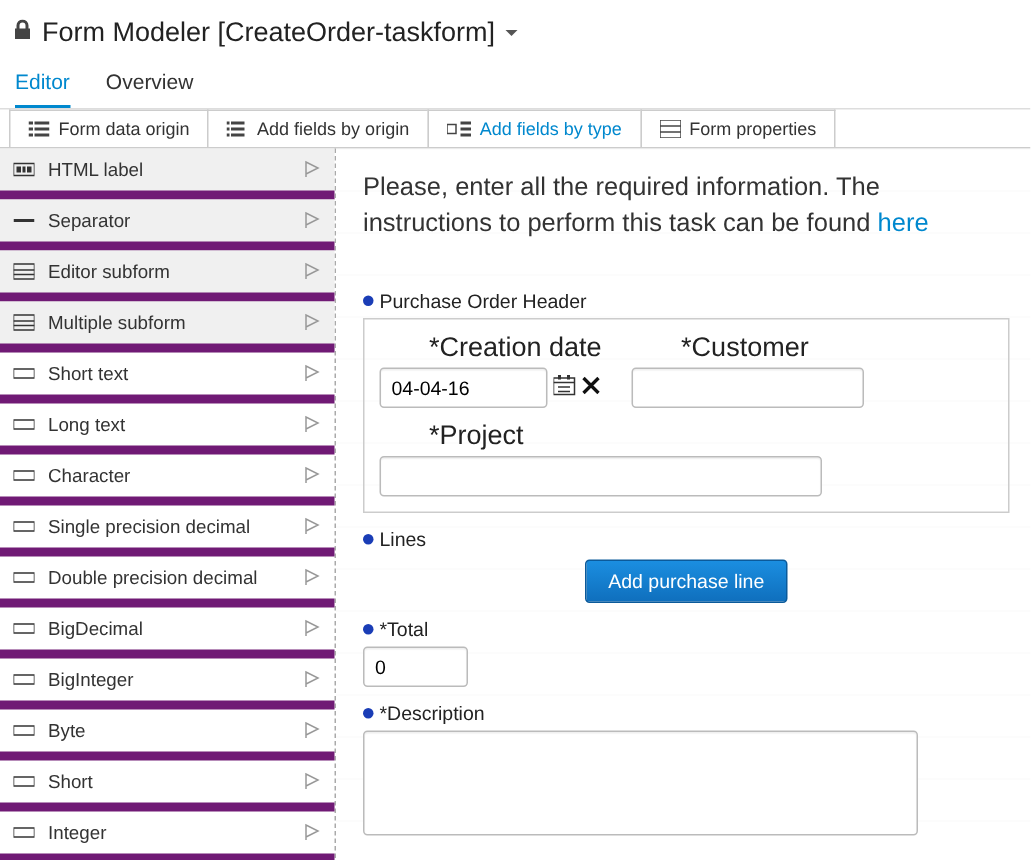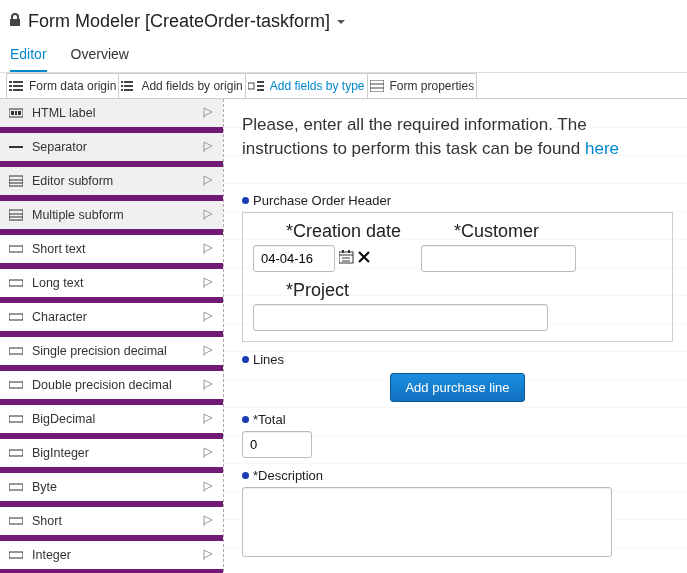--- a/index.html
+++ b/index.html
@@ -5,40 +5,40 @@
   * { box-sizing:border-box; margin:0; padding:0; }
   body { font-family:"Helvetica Neue",Arial,sans-serif; font-size:13px; color:#333; background:#fff; width:687px; }
   .titlebar { display:flex; align-items:center; padding:11px 10px 4px 8px; }
   .titlebar svg { margin-right:6px; }
   .page-title { font-size:18px; font-weight:400; color:#222; }
   .dropdown-chev { margin-left:6px; display:inline-flex; }
   .tabs { display:flex; border-bottom:1px solid #ddd; padding:0 10px; gap:24px; }
   .tab { padding:10px 0 8px 0; font-size:14px; cursor:pointer; color:#333; border-bottom:2px solid transparent; }
   .tab.active { color:#0088ce; border-bottom:2px solid #0088ce; }
   .toolbar { display:flex; border-bottom:1px solid #ccc; padding:0 6px; }
-  .tool-btn { display:flex; align-items:center; gap:6px; border:1px solid #ccc; border-bottom:none; padding:5px 2px; font-size:12px; background:#fff; cursor:pointer; margin-right:-1px; }
+  .tool-btn { display:flex; align-items:center; gap:6px; border:1px solid #ccc; border-bottom:none; padding:5px 12px; font-size:12px; background:#fff; cursor:pointer; margin-right:-1px; }
   .tool-btn.active span.lbl { color:#0088ce; }
   .tool-btn svg { flex-shrink:0; }
   .workspace { display:flex; }
   .palette { width:224px; border-right:1px dashed #aaa; }
   .pal-item { display:flex; align-items:center; justify-content:space-between; padding:6px 8px; border-bottom:6px solid #701a75; font-size:12.5px; cursor:grab; }
   .pal-item .left { display:flex; align-items:center; gap:8px; }
   .pal-item.shaded { background:#f0f0f0; }
   .pal-icon { width:16px; height:16px; display:inline-flex; align-items:center; justify-content:center; }
   .canvas { flex:1; padding:14px 14px 14px 18px; background-image:linear-gradient(#f8f8f8 1px,transparent 1px); background-size:100% 28px; background-position:0 0; }
   .instructions { font-size:17px; color:#333; line-height:1.4; margin-bottom:32px; }
   .instructions a { color:#0088ce; cursor:pointer; }
   .fieldset-lead { display:flex; align-items:center; gap:4px; font-size:13px; color:#222; margin-bottom:4px; }
   .bullet { width:7px; height:7px; background:#1a3db6; border-radius:50%; display:inline-block; }
   .inner-box { border:1px solid #ccc; padding:8px 10px 10px 10px; margin-bottom:10px; }
   .row { display:flex; gap:20px; margin-bottom:8px; }
   .col { display:flex; flex-direction:column; gap:3px; }
   .fldlabel { font-size:18px; color:#222;margin-left:33px; }
   .input { border:1px solid #bbb; border-radius:3px; padding:5px 7px; font-size:13px; background:#fff; box-shadow:inset 0 1px 1px rgba(0,0,0,.07); }
-  .input.sm { width:82px; }
+  .input.sm { width:112px; }
   .date-wrap { display:flex; align-items:center; gap:4px; }
   .wide { width:295px; }
   .med { width:155px; }
   .btn-primary { background:linear-gradient(#1b8ee0,#0f6fbd); color:#fff; border:1px solid #0b5a9a; border-radius:3px; padding:6px 14px; font-size:13px; cursor:pointer; }
   .btn-row { display:flex; justify-content:center; margin:6px 0 10px 0; }
   .num-input { width:70px; }
   .textarea { width:370px; height:70px; resize:none; }
   .drag-flag { width:12px; height:12px; }
 </style>
 </head>

